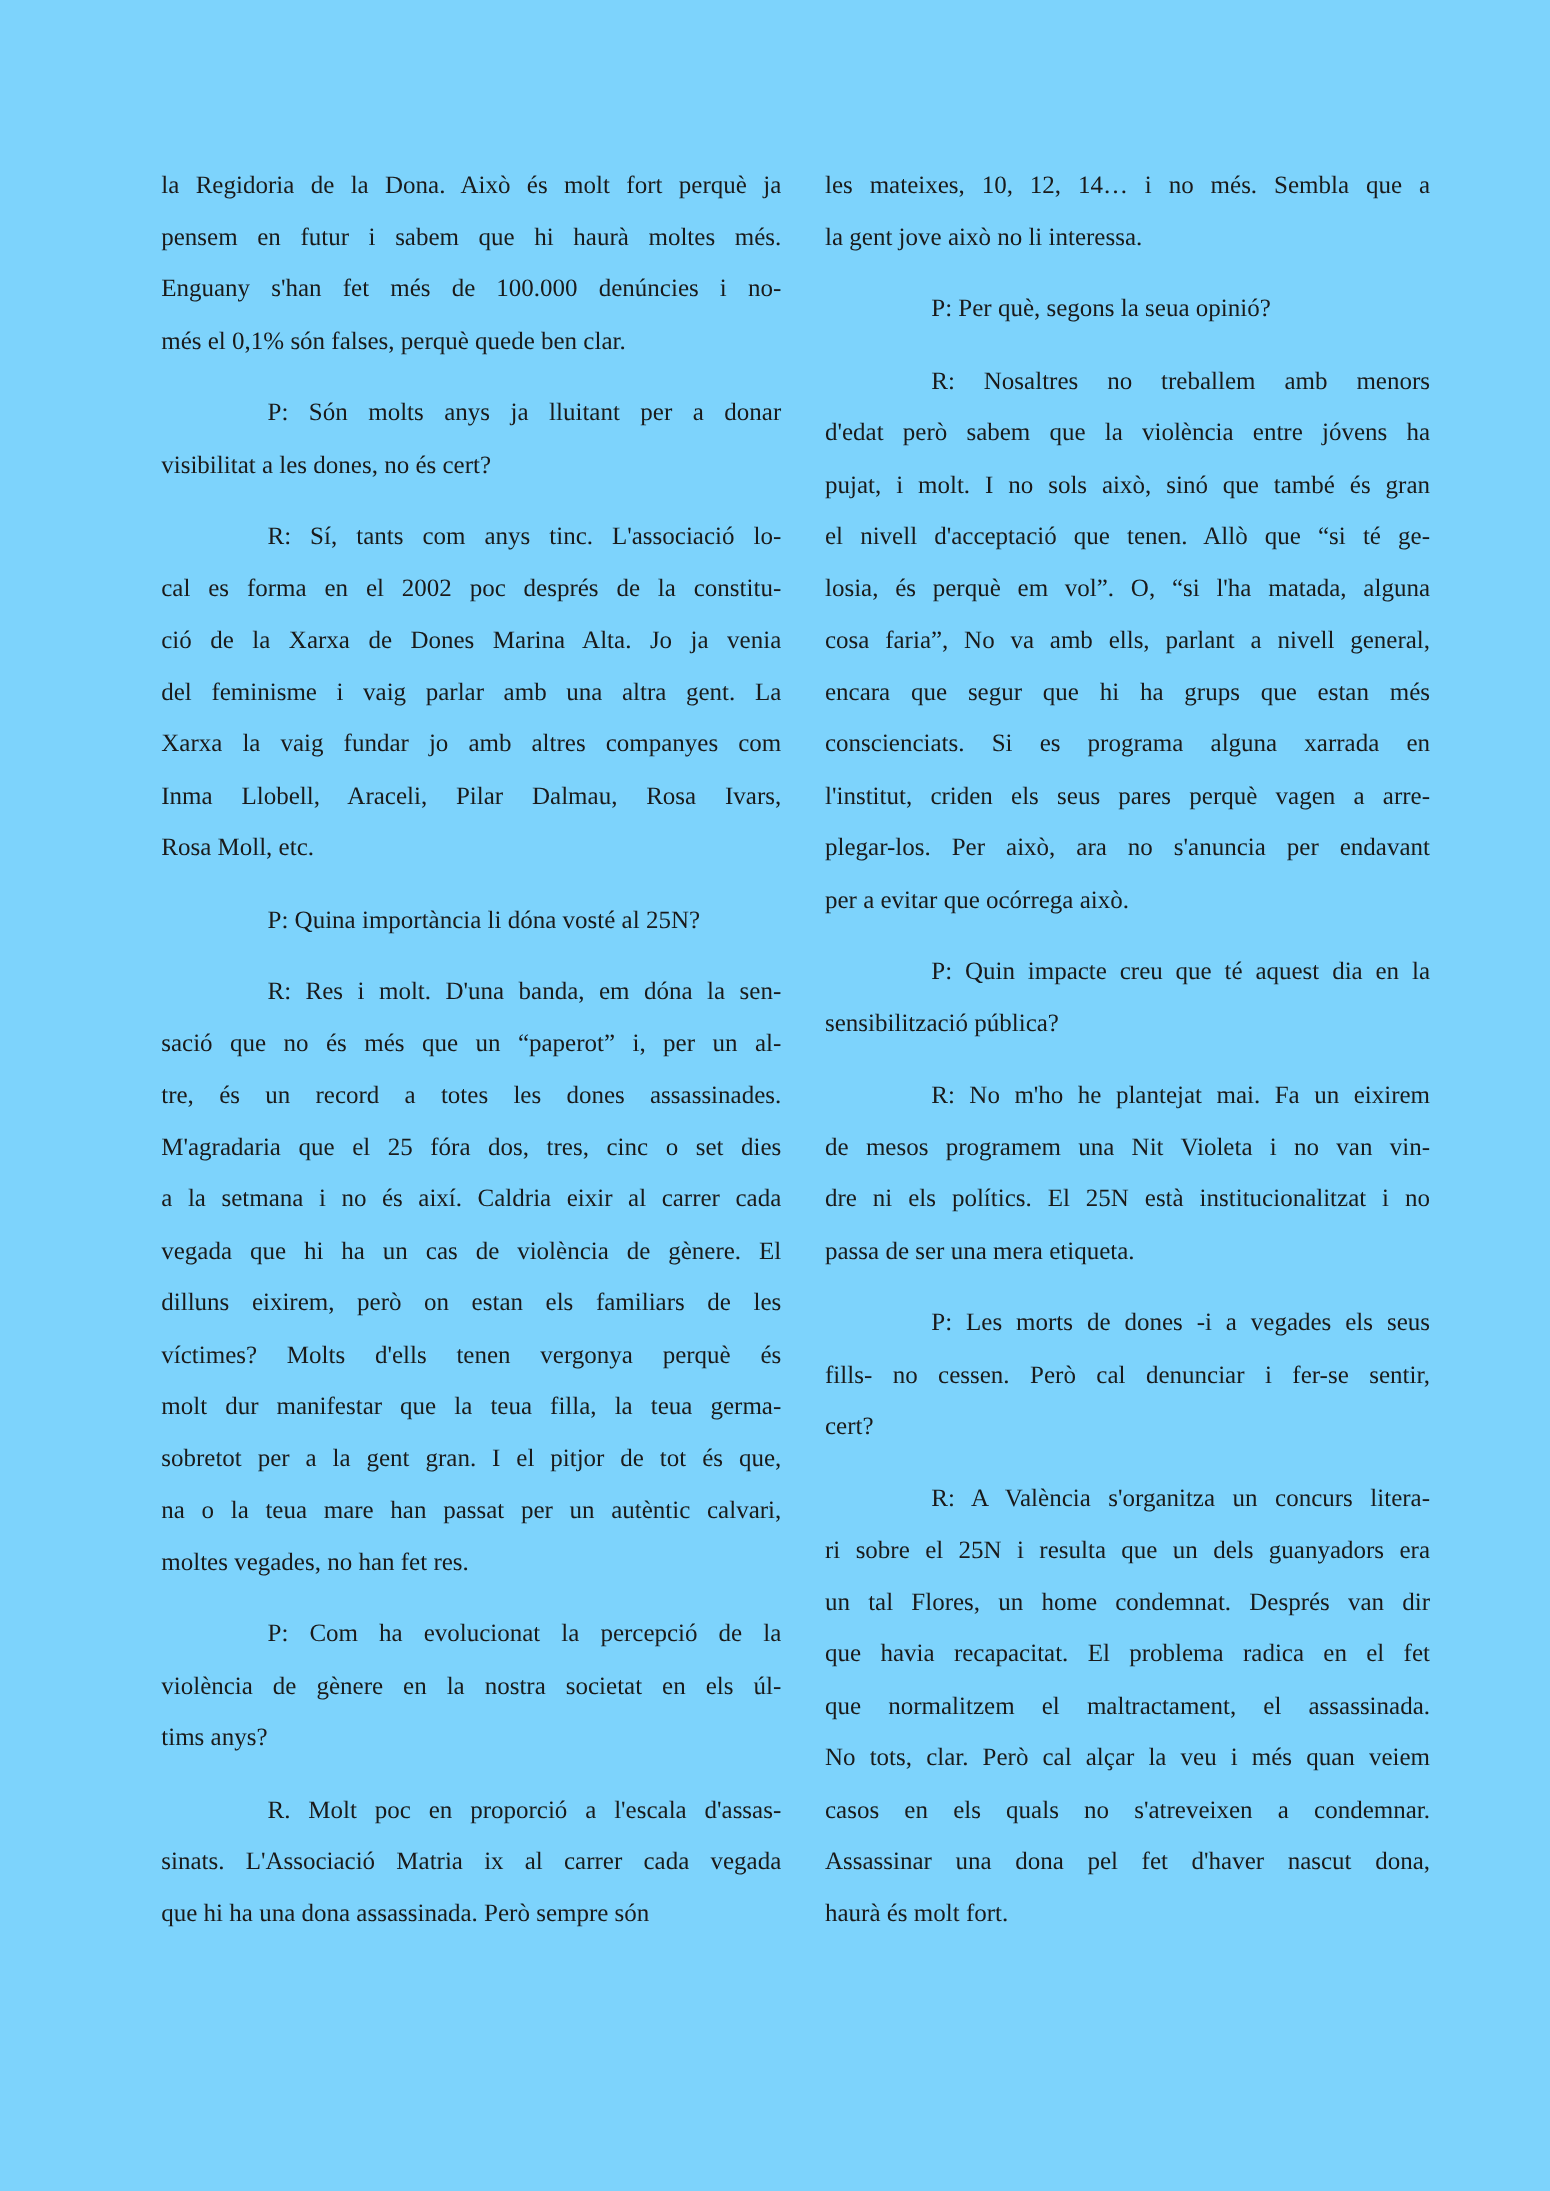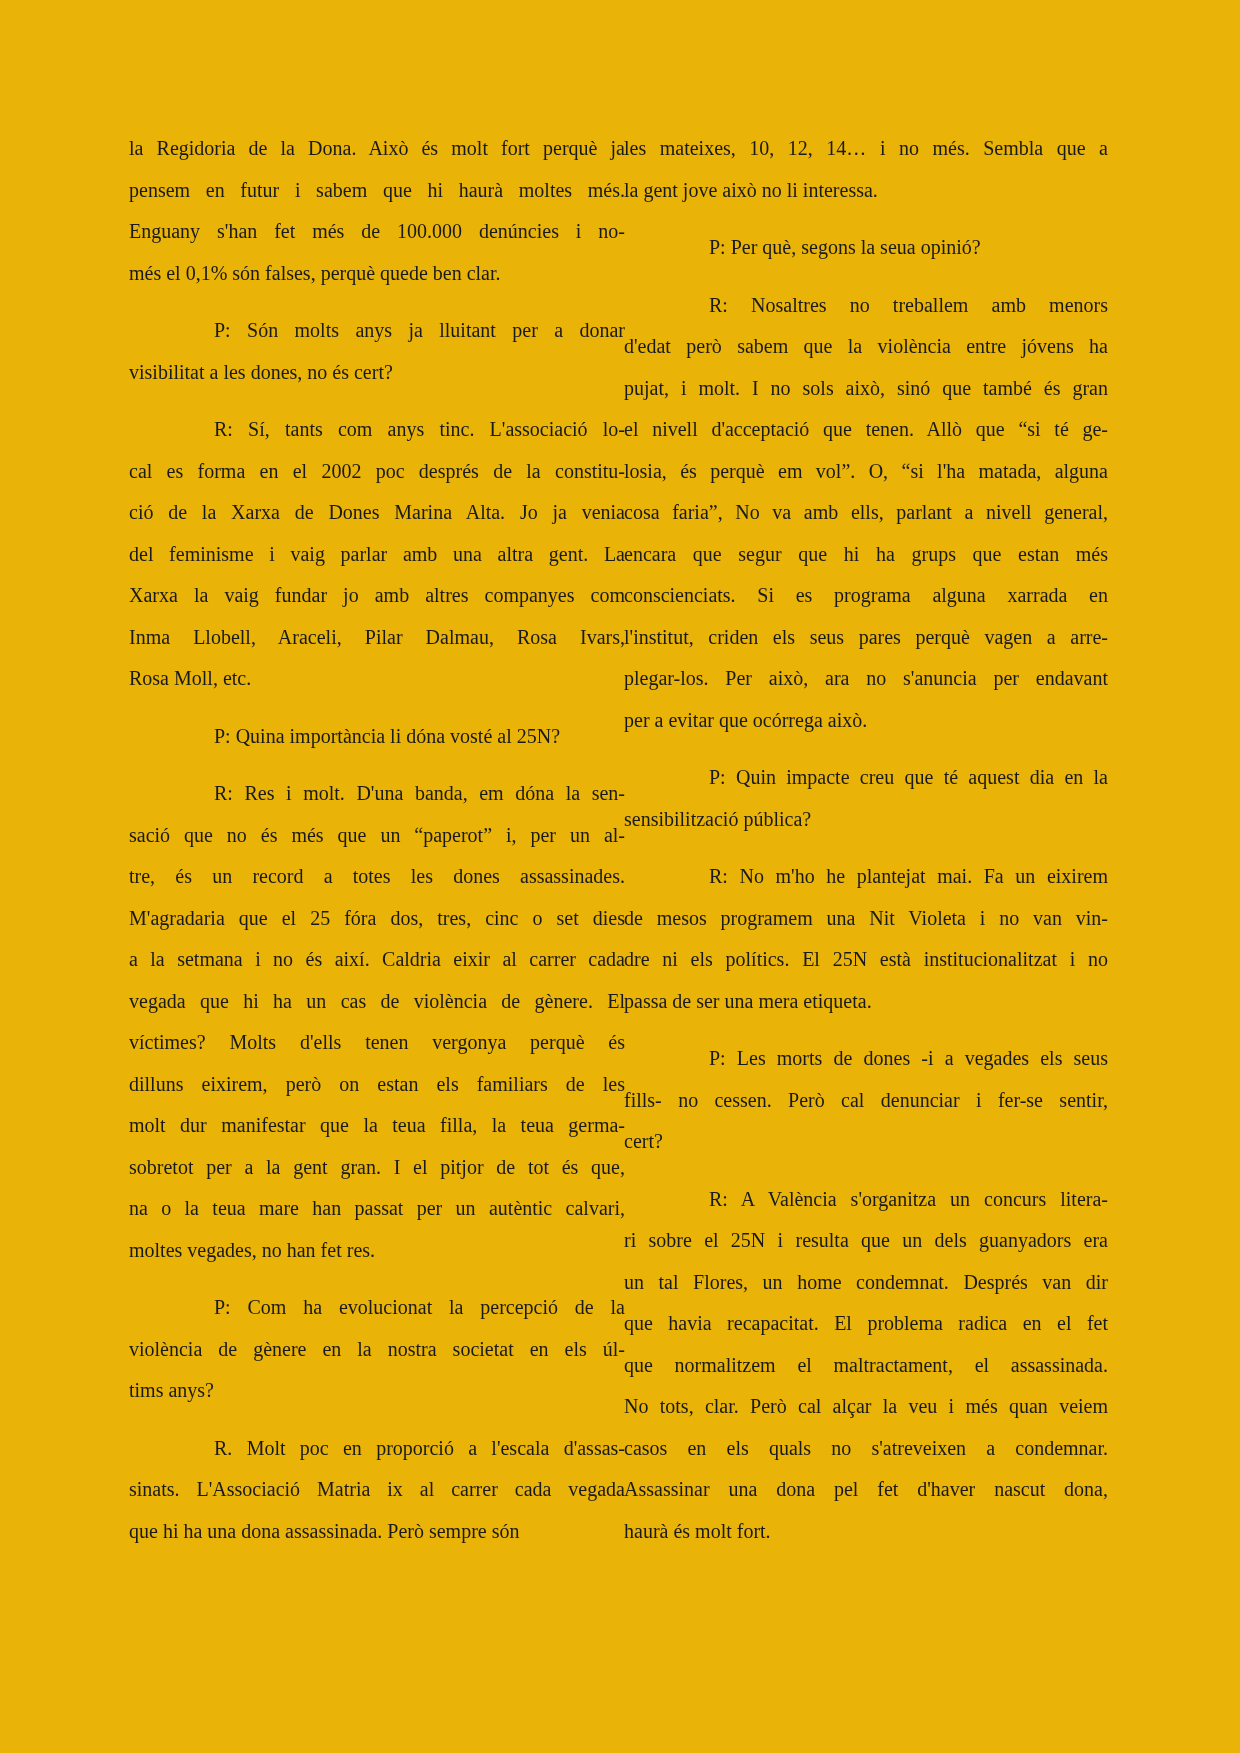--- a/index.html
+++ b/index.html
@@ -1,27 +1,27 @@
 <!DOCTYPE html>
 <html><head>
 <meta charset="utf-8">
 <style>
   html, body { margin: 0; padding: 0; background: #ffffff; }
   .page {
     position: relative;
     width: 1240px;
     height: 1753px;
-    background: #eab308;
+    background: #7dd3fc;
     font-family: "Liberation Serif", "DejaVu Serif", serif;
     color: #1a1a1a;
     overflow: hidden;
   }
   .column { position: absolute; top: 128px; }
   .col-left  { left: 129px; width: 496px; }
-  .col-right { left: 624px; width: 484px; }
+  .col-right { left: 660px; width: 484px; }
   .para { margin: 0 0 16px 0; }
   .tline {
     font-size: 20px;
     line-height: 41.5px;
     height: 41.5px;
     text-align: justify;
     text-align-last: justify;
     overflow: hidden;
   }
   .tline.lastline { text-align-last: left; }
@@ -54,22 +54,22 @@
       <div class="para">
         <div class="tline lastline firstline">P: Quina importància li dóna vosté al 25N?</div>
       </div>
       <div class="para">
         <div class="tline firstline">R: Res i molt. D'una banda, em dóna la sen-</div>
         <div class="tline">sació que no és més que un “paperot” i, per un al-</div>
         <div class="tline">tre, és un record a totes les dones assassinades.</div>
         <div class="tline">M'agradaria que el 25 fóra dos, tres, cinc o set dies</div>
         <div class="tline">a la setmana i no és així. Caldria eixir al carrer cada</div>
         <div class="tline">vegada que hi ha un cas de violència de gènere. El</div>
+        <div class="tline">dilluns eixirem, però on estan els familiars de les</div>
         <div class="tline">víctimes? Molts d'ells tenen vergonya perquè és</div>
-        <div class="tline">dilluns eixirem, però on estan els familiars de les</div>
         <div class="tline">molt dur manifestar que la teua filla, la teua germa-</div>
         <div class="tline">sobretot per a la gent gran. I el pitjor de tot és que,</div>
         <div class="tline">na o la teua mare han passat per un autèntic calvari,</div>
         <div class="tline lastline">moltes vegades, no han fet res.</div>
       </div>
       <div class="para">
         <div class="tline firstline">P: Com ha evolucionat la percepció de la</div>
         <div class="tline">violència de gènere en la nostra societat en els úl-</div>
         <div class="tline lastline">tims anys?</div>
       </div>

